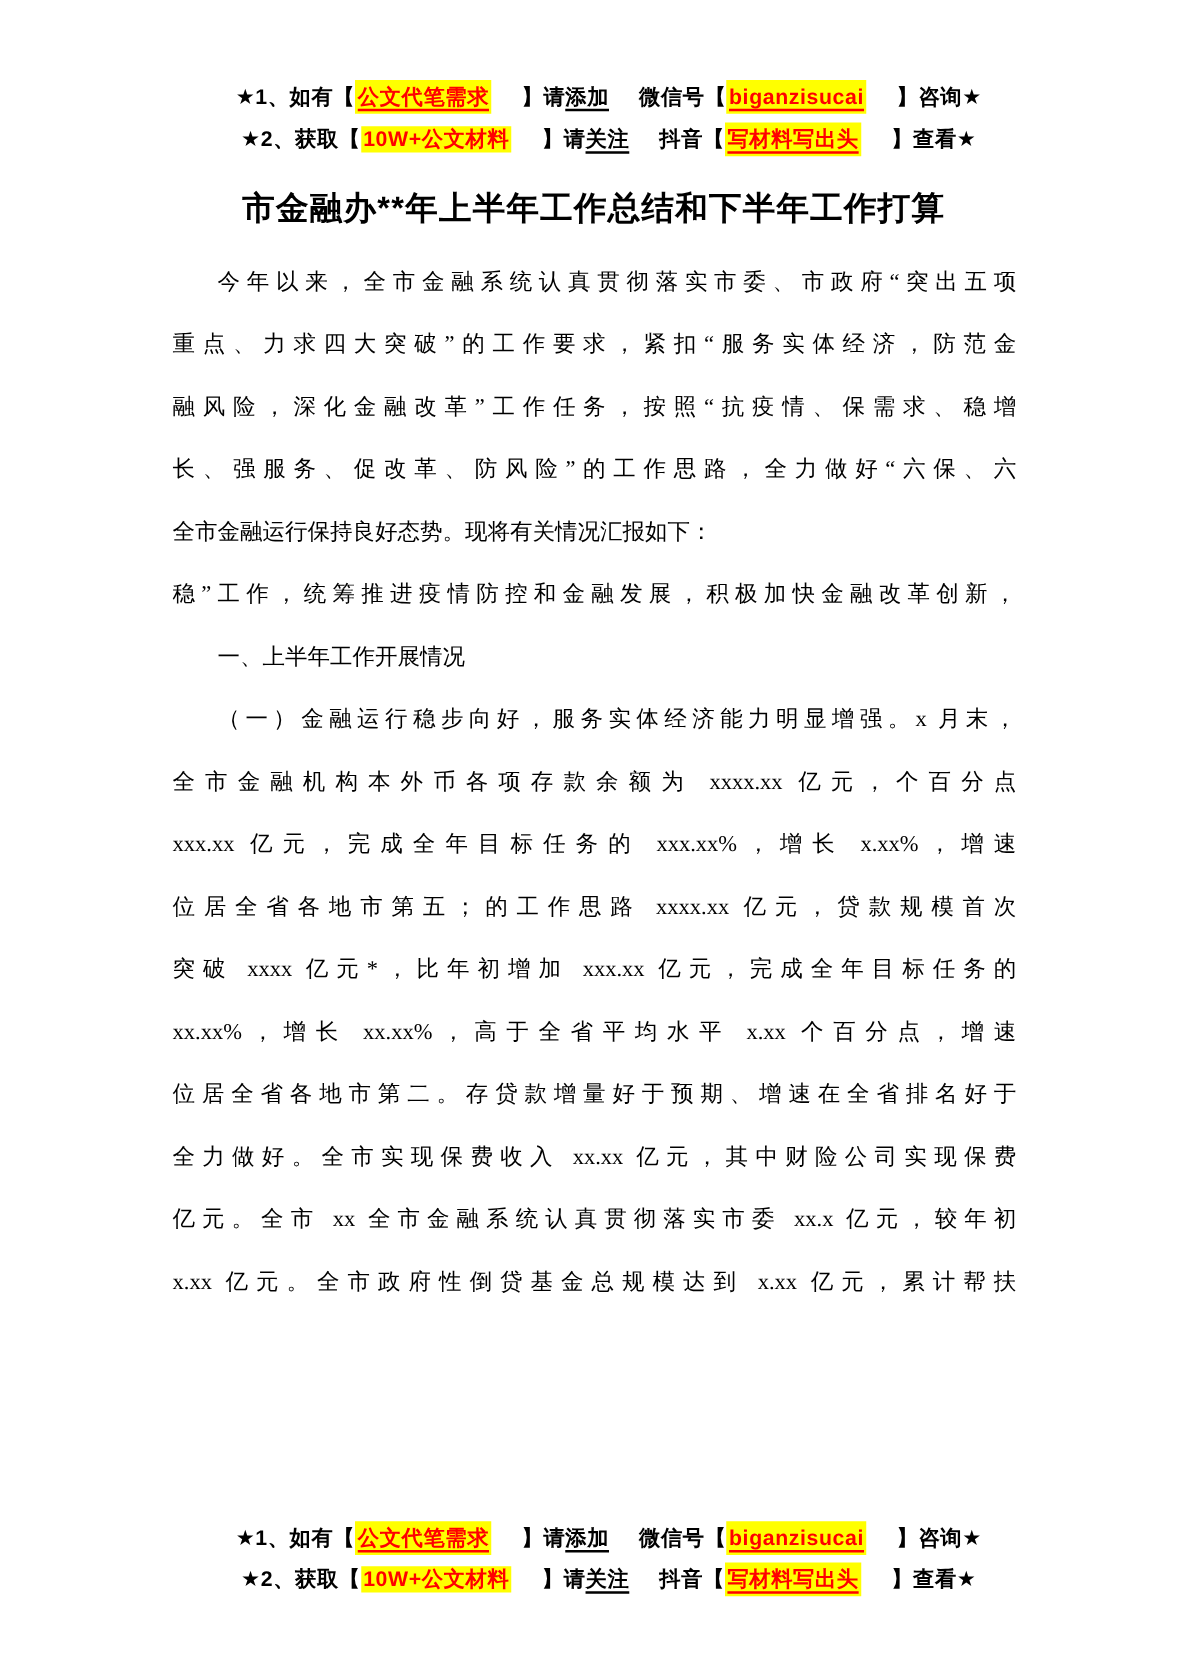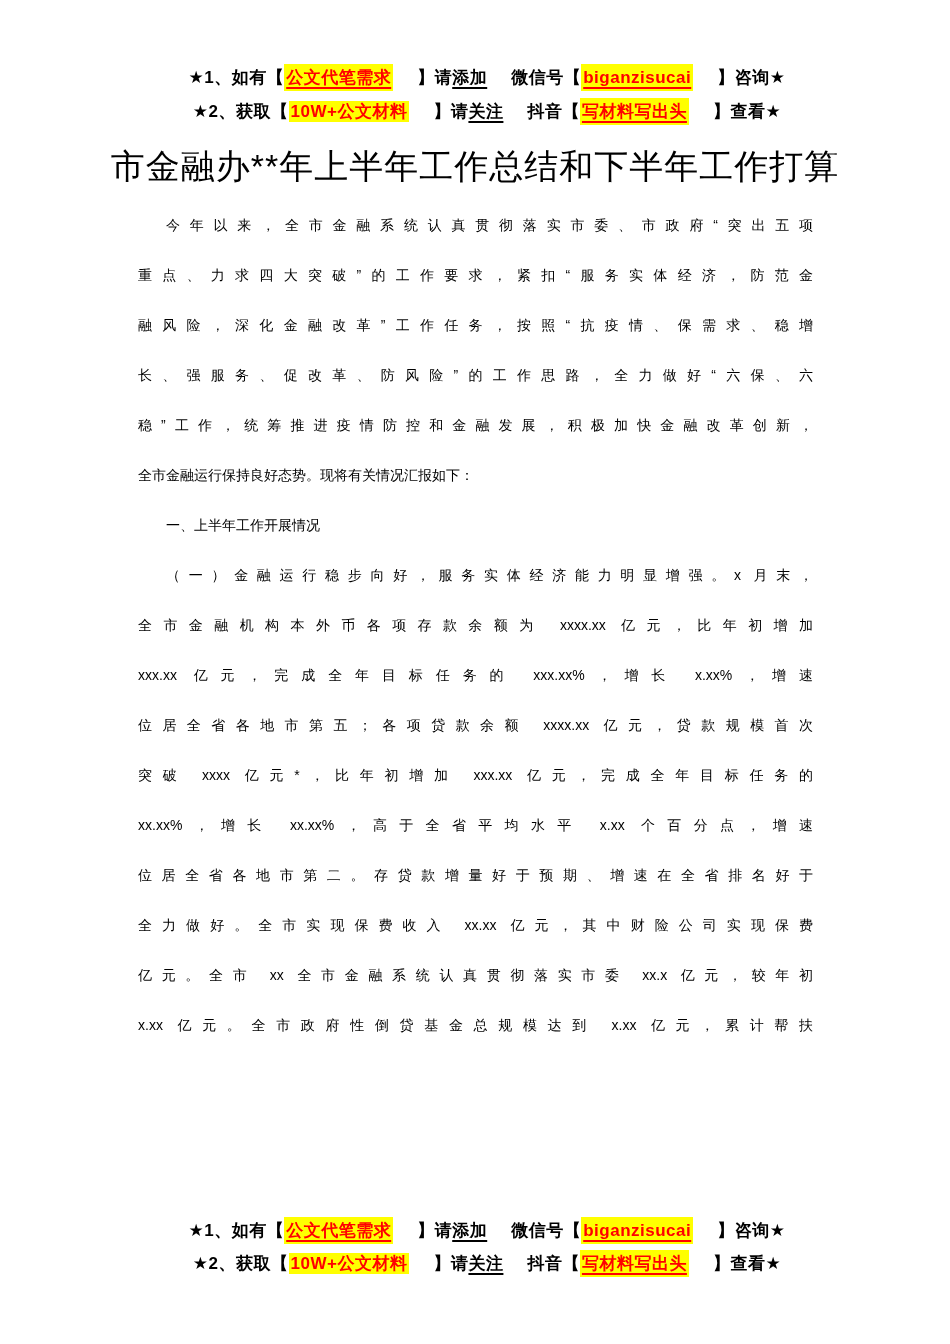--- a/index.html
+++ b/index.html
@@ -39,28 +39,28 @@
     text-decoration:underline;
     text-decoration-color:var(--accent-red,#ff0000);
     text-decoration-thickness:2px;
     text-underline-offset:4px;
   }
 
   
   .doc-title{
     position:absolute;top:138px;left:0;right:0;height:56px;
     line-height:56px;text-align:center;
-    font-size:34px;font-weight:400;letter-spacing:1px;
+    font-size:26px;font-weight:700;letter-spacing:1px;
     color:var(--ink,#000000);
   }
 
   
   .doc-body{
     position:absolute;top:200px;left:138px;width:675px;
-    font-size:14px;color:var(--ink,#000000);
+    font-size:18px;color:var(--ink,#000000);font-family:Liberation Serif, serif;
   }
   .line{
     height:50px;line-height:50px;overflow:hidden;
     text-align:justify;text-align-last:justify;
     white-space:normal;
   }
   .line.end{text-align-last:left;}
   .line.first{text-indent:2em;}
   .line.heading{text-align-last:left;text-indent:2em;}
 </style>
@@ -71,27 +71,27 @@
   <div class="promo promo-top" id="promo-top">
       <div class="promo-line"><span class="s-b">★1、如有【</span><span class="s-hlu">公文代笔需求</span><span class="s-b">】请</span><span class="s-bu">添加</span><span class="s-b">微信号【</span><span class="s-hlu">biganzisucai</span><span class="s-b">】咨询★</span></div>
       <div class="promo-line"><span class="s-b">★2、获取【</span><span class="s-hl">10W+公文材料</span><span class="s-b">】请</span><span class="s-bu">关注</span><span class="s-b">抖音【</span><span class="s-hlu">写材料写出头</span><span class="s-b">】查看★</span></div>
     </div>
   <div class="doc-title">市金融办**年上半年工作总结和下半年工作打算</div>
   <div class="doc-body" id="doc-body">
       <div class="line first">今年以来，全市金融系统认真贯彻落实市委、市政府“突出五项</div>
       <div class="line">重点、力求四大突破”的工作要求，紧扣“服务实体经济，防范金</div>
       <div class="line">融风险，深化金融改革”工作任务，按照“抗疫情、保需求、稳增</div>
       <div class="line">长、强服务、促改革、防风险”的工作思路，全力做好“六保、六</div>
+      <div class="line end">全市金融运行保持良好态势。现将有关情况汇报如下：</div>
       <div class="line">稳”工作，统筹推进疫情防控和金融发展，积极加快金融改革创新，</div>
-      <div class="line end">全市金融运行保持良好态势。现将有关情况汇报如下：</div>
       <div class="line heading">一、上半年工作开展情况</div>
       <div class="line first">（一）金融运行稳步向好，服务实体经济能力明显增强。x 月末，</div>
-      <div class="line">全市金融机构本外币各项存款余额为 xxxx.xx 亿元，比年初增加</div>
+      <div class="line">全市金融机构本外币各项存款余额为 xxxx.xx 亿元，个百分点</div>
       <div class="line">xxx.xx 亿元，完成全年目标任务的 xxx.xx%，增长 x.xx%，增速</div>
-      <div class="line">位居全省各地市第五；各项贷款余额 xxxx.xx 亿元，贷款规模首次</div>
+      <div class="line">位居全省各地市第五；的工作思路 xxxx.xx 亿元，贷款规模首次</div>
       <div class="line">突破 xxxx 亿元*，比年初增加 xxx.xx 亿元，完成全年目标任务的</div>
       <div class="line">xx.xx%，增长 xx.xx%，高于全省平均水平 x.xx 个百分点，增速</div>
       <div class="line">位居全省各地市第二。存贷款增量好于预期、增速在全省排名好于</div>
       <div class="line">全力做好。全市实现保费收入 xx.xx 亿元，其中财险公司实现保费</div>
       <div class="line">亿元。全市 xx 全市金融系统认真贯彻落实市委 xx.x 亿元，较年初</div>
       <div class="line">x.xx 亿元。全市政府性倒贷基金总规模达到 x.xx 亿元，累计帮扶</div>
     </div>
   <div class="promo promo-bottom" id="promo-bottom">
       <div class="promo-line"><span class="s-b">★1、如有【</span><span class="s-hlu">公文代笔需求</span><span class="s-b">】请</span><span class="s-bu">添加</span><span class="s-b">微信号【</span><span class="s-hlu">biganzisucai</span><span class="s-b">】咨询★</span></div>
       <div class="promo-line"><span class="s-b">★2、获取【</span><span class="s-hl">10W+公文材料</span><span class="s-b">】请</span><span class="s-bu">关注</span><span class="s-b">抖音【</span><span class="s-hlu">写材料写出头</span><span class="s-b">】查看★</span></div>

